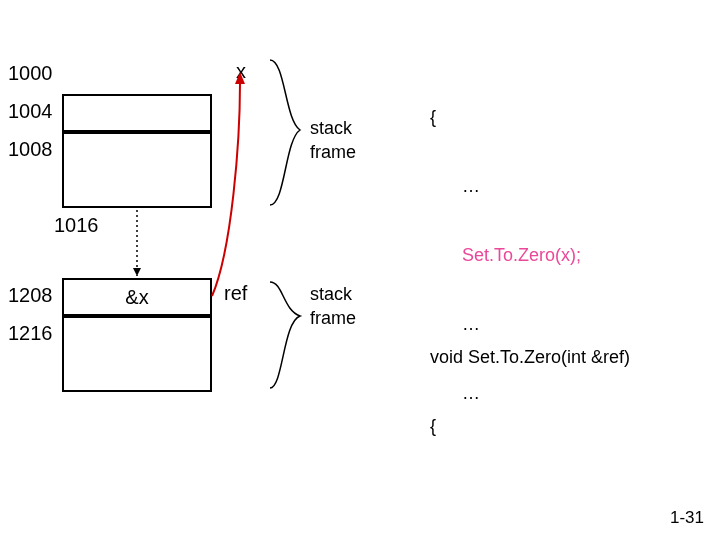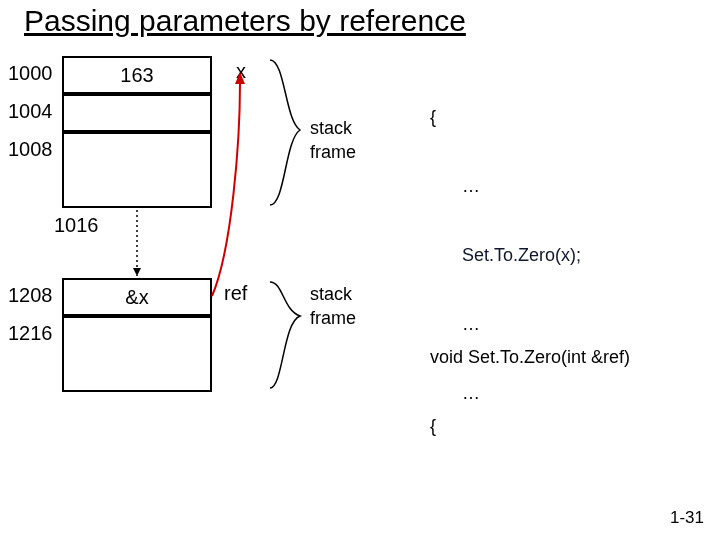--- a/index.html
+++ b/index.html
@@ -51,43 +51,41 @@
     font-size: 18px;
   }
   .code {
     position: absolute;
     left: 430px;
     font-size: 18px;
     line-height: 23px;
     white-space: pre;
   }
   .indent1 { margin-left: 32px; }
-  .red { color: #0f172a; }
+  .red { color: #ec4899; }
   .pagenum {
     position: absolute;
     right: 16px;
     bottom: 12px;
     font-size: 17px;
   }
   svg.overlay {
     position: absolute;
     left: 0; top: 0;
     width: 720px; height: 540px;
     pointer-events: none;
   }
 </style>
 </head>
 <body>
 
 <div class="slide">
 
-  <div class="title">Passing parameters by reference</div>
 
   <div class="addr" style="top:62px;">1000</div>
-  <div class="memcell" style="top:56px;">163</div>
 
   <div class="addr" style="top:100px;">1004</div>
   <div class="memcell" style="top:94px;"></div>
 
   <div class="addr" style="top:138px;">1008</div>
   <div class="memcell tall" style="top:132px;"></div>
 
   <div class="addr" style="top:214px;margin-left:46px;">1016</div>
 
   <div class="addr" style="top:284px;">1208</div>

